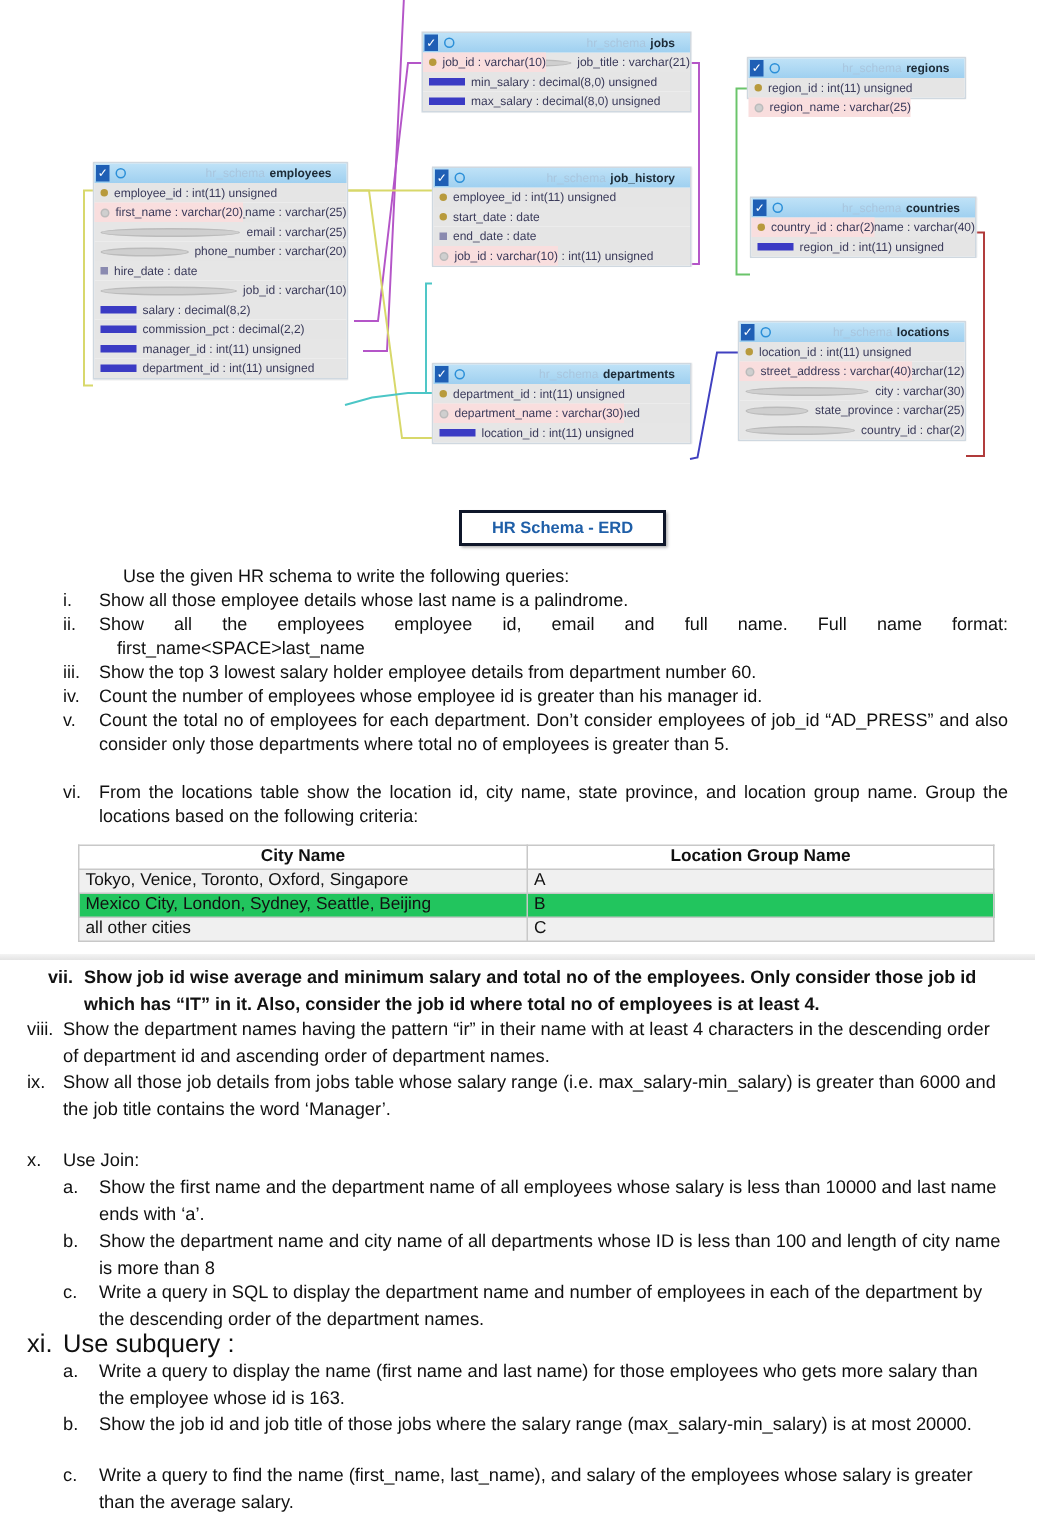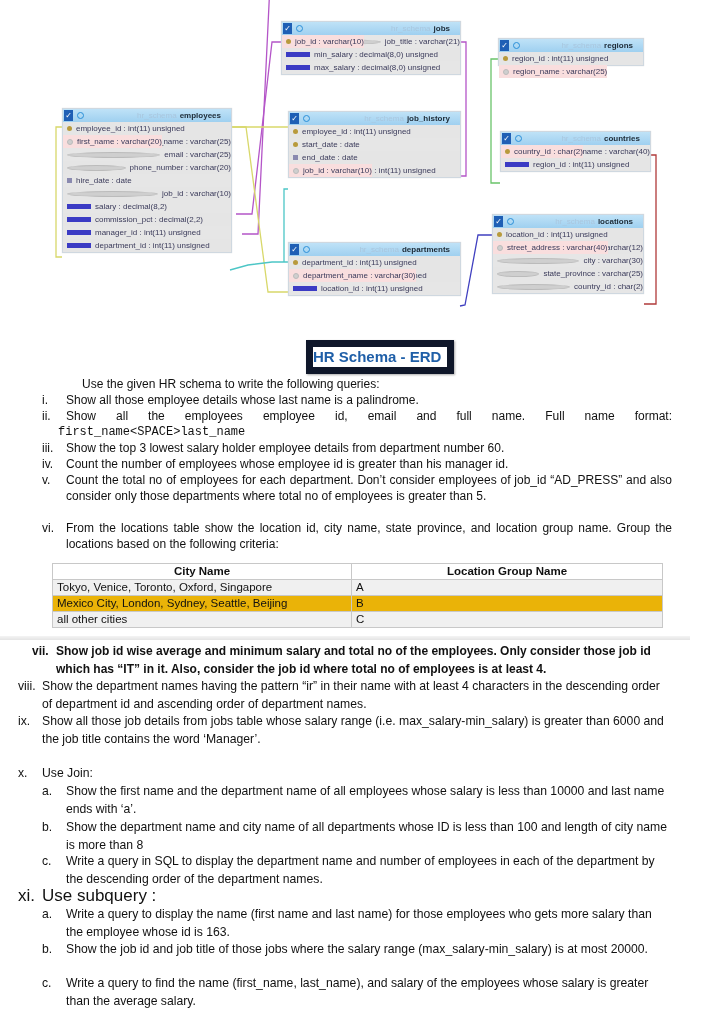--- a/index.html
+++ b/index.html
@@ -14,34 +14,34 @@
   .tbl .row { padding-left:4px; white-space:nowrap; color:#3a3a5a; display:flex; align-items:center; }
   .tbl .row.w { background:#e5e5e5; }
   .tbl .row.g { background:#e6e6e6; }
   .tbl .row.p { background:#f9dede; }
   .ic { display:inline-block; width:5px; height:5px; margin-right:4px; border-radius:50%; }
   .ic.key { background:#b89a3c; }
   .ic.txt { background:#cfcfcf; border:1px solid #bbb; width:4px; height:4px; }
   .ic.num { background:#3b3bc4; border-radius:0; }
   .ic.date { background:#8a8ab0; border-radius:0; }
   .lines { position:absolute; left:0; top:0; width:708px; height:370px; }
-  .caption { position:absolute; left:306px; top:340px; width:134px; height:20px; border:7px solid #0f172a; box-shadow:1px 1px 2px #aaa; font-size:15px; line-height:20px; color:#1f5fa8; font-weight:bold; }
+  .caption { position:absolute; left:306px; top:340px; width:134px; height:20px; border:2px solid #0f172a; box-shadow:1px 1px 2px #aaa; text-align:center; font-size:11px; line-height:20px; color:#1f5fa8; font-weight:bold; }
 
   .doc { position:absolute; left:0; top:0; width:708px; font-size:12px; line-height:16px; color:#111; }
   .p { position:absolute; }
   .item { position:absolute; display:flex; }
   .num { width:24px; flex-shrink:0; }
   .txt { flex:1; }
   .just { text-align:justify; text-align-last:auto; }
   .divider { position:absolute; left:0; top:636px; width:690px; height:4px; background:linear-gradient(#f4f4f4,#e4e4e4); }
   table.grp { position:absolute; left:52px; top:563px; width:611px; border-collapse:collapse; font-size:11.5px; line-height:15px; }
   table.grp th, table.grp td { border:1px solid #c8c8c8; padding:0 4px; text-align:left; }
   table.grp th { font-weight:bold; text-align:center; background:#fff; }
   table.grp tr:nth-child(odd) td { background:#f0f0f0; }
-  table.grp tr td { background:#eab308; }
+  table.grp tr td { background:#22c55e; }
 </style>
 </head>
 <body>
 
 <div class="erd">
   <svg class="lines" viewBox="0 0 708 370">
 
     <polyline points="281,42 272,42 258,334 242,334" fill="none" stroke="#b455c8" stroke-width="1.3" transform="translate(0,-100)"></polyline>
     <polyline points="281,42 272,42 252,214 236,214" fill="none" stroke="#b455c8" stroke-width="1.3"></polyline>
 
@@ -288,21 +288,21 @@
   <div class="p" style="left:82px; top:376px;">Use the given HR schema to write the following queries:</div>
 
   <div class="item" style="left:42px; top:392px; width:630px;">
     <span class="num">i.</span>
     <span class="txt">Show all those employee details whose last name is a palindrome.</span>
   </div>
   <div class="item" style="left:42px; top:408px; width:630px;">
     <span class="num">ii.</span>
     <span class="txt" style="text-align:justify; text-align-last:justify;">Show all the employees employee id, email and full name. Full name format:</span>
   </div>
-  <div class="p" style="left:58px; top:424px;font-family:Liberation Mono, monospace;">first_name&lt;SPACE&gt;last_name</div>
+  <div class="p" style="left:78px; top:424px;">first_name&lt;SPACE&gt;last_name</div>
   <div class="item" style="left:42px; top:440px; width:630px;">
     <span class="num">iii.</span>
     <span class="txt">Show the top 3 lowest salary holder employee details from department number 60.</span>
   </div>
   <div class="item" style="left:42px; top:456px; width:630px;">
     <span class="num">iv.</span>
     <span class="txt">Count the number of employees whose employee id is greater than his manager id.</span>
   </div>
   <div class="item" style="left:42px; top:472px; width:630px;">
     <span class="num">v.</span>

